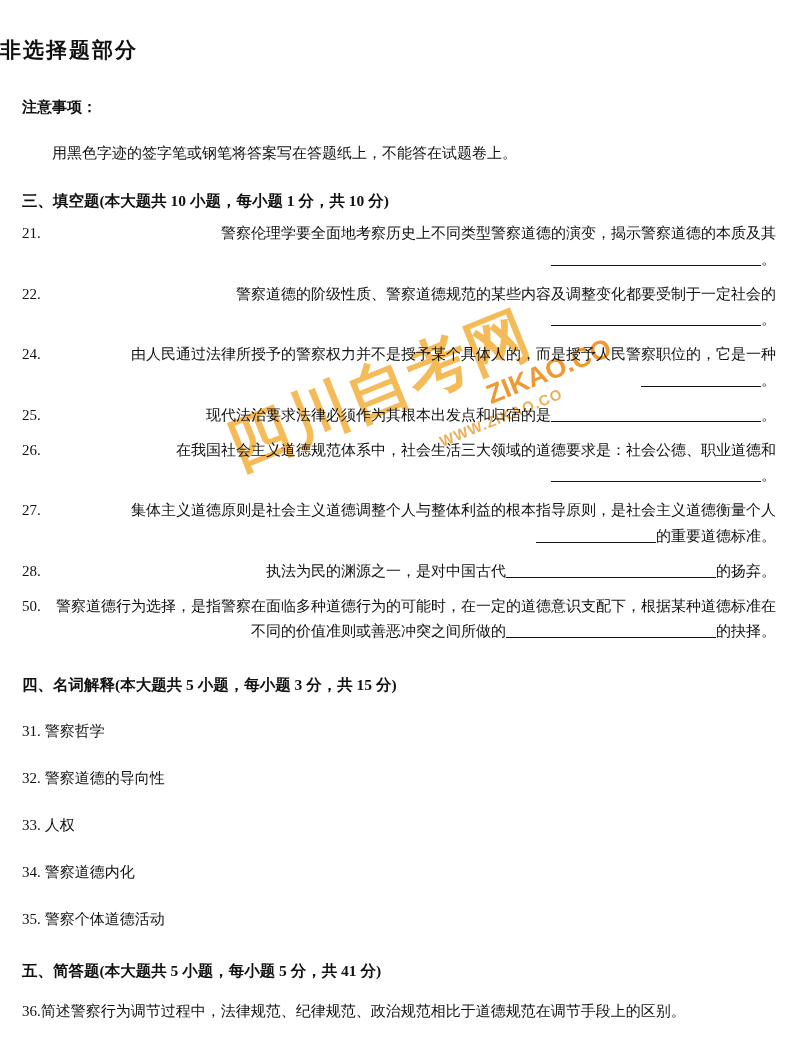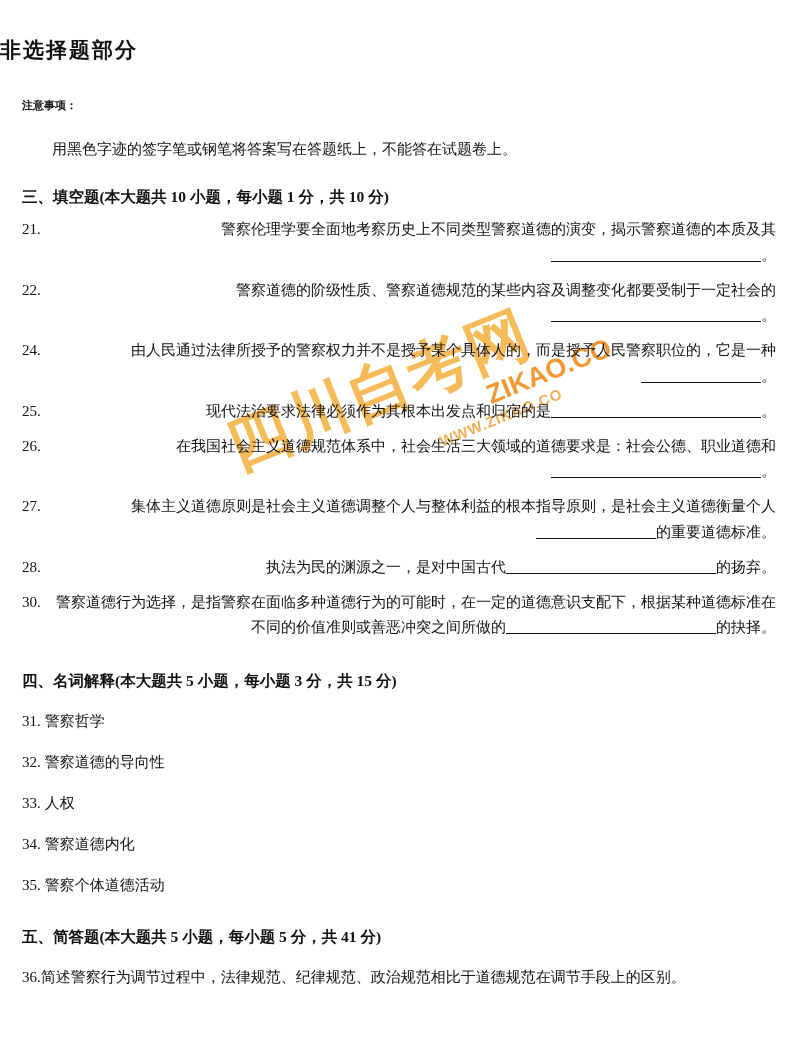--- a/index.html
+++ b/index.html
@@ -28,21 +28,21 @@
     font-weight: bold;
     letter-spacing: 2px;
     margin: 36px 0 0 0;
   }
   .content {
     padding: 0 24px 0 22px;
     position: relative;
     z-index: 2;
   }
   .notice-label {
-    font-size: 11px;
+    font-size: 15px;
     font-weight: bold;
     margin-top: 34px;
   }
   .notice-text {
     font-size: 15px;
     margin-top: 24px;
     text-indent: 2em;
     line-height: 1.6;
   }
   .section-head {
@@ -71,21 +71,21 @@
     display: inline-block;
     border-bottom: 1px solid #111;
     height: 1em;
     vertical-align: -2px;
   }
   .b-long { width: 160px; }
   .b-mid { width: 120px; }
   .b-xlong { width: 210px; }
   .term {
     font-size: 15px;
-    margin-top: 17px;
+    margin-top: 23px;
     line-height: 1.6;
   }
   .term .num { padding-right: 4px; }
   .sec4-head, .sec5-head {
     margin-top: 30px;
   }
   .q-long {
     font-size: 15px;
     line-height: 1.75;
     margin-top: 16px;
@@ -195,21 +195,21 @@
       <span class="body"><span>集体主义道德原则是社会主义道德调整个人与整体利益的根本指导原则，是社会主义道德衡量个人</span><span class="blank b-mid"></span><span>的重要道德标准。</span></span>
     </div>
 
     <div class="q">
       <span class="num">28.</span>
       <span class="body"><span>执法为民的渊源之一，是对中国古代</span><span class="blank b-xlong"></span><span>的扬弃。</span></span>
     </div>
 
 
     <div class="q">
-      <span class="num">30.</span>
+      <span class="num">50.</span>
       <span class="body"><span>警察道德行为选择，是指警察在面临多种道德行为的可能时，在一定的道德意识支配下，根据某种道德标准在不同的价值准则或善恶冲突之间所做的</span><span class="blank b-xlong"></span><span>的抉择。</span></span>
     </div>
 
     <div class="section-head sec4-head">四、名词解释(本大题共 5 小题，每小题 3 分，共 15 分)</div>
 
     <div class="term">
       <span class="num">31.</span><span>警察哲学</span>
     </div>
     <div class="term">
       <span class="num">32.</span><span>警察道德的导向性</span>

